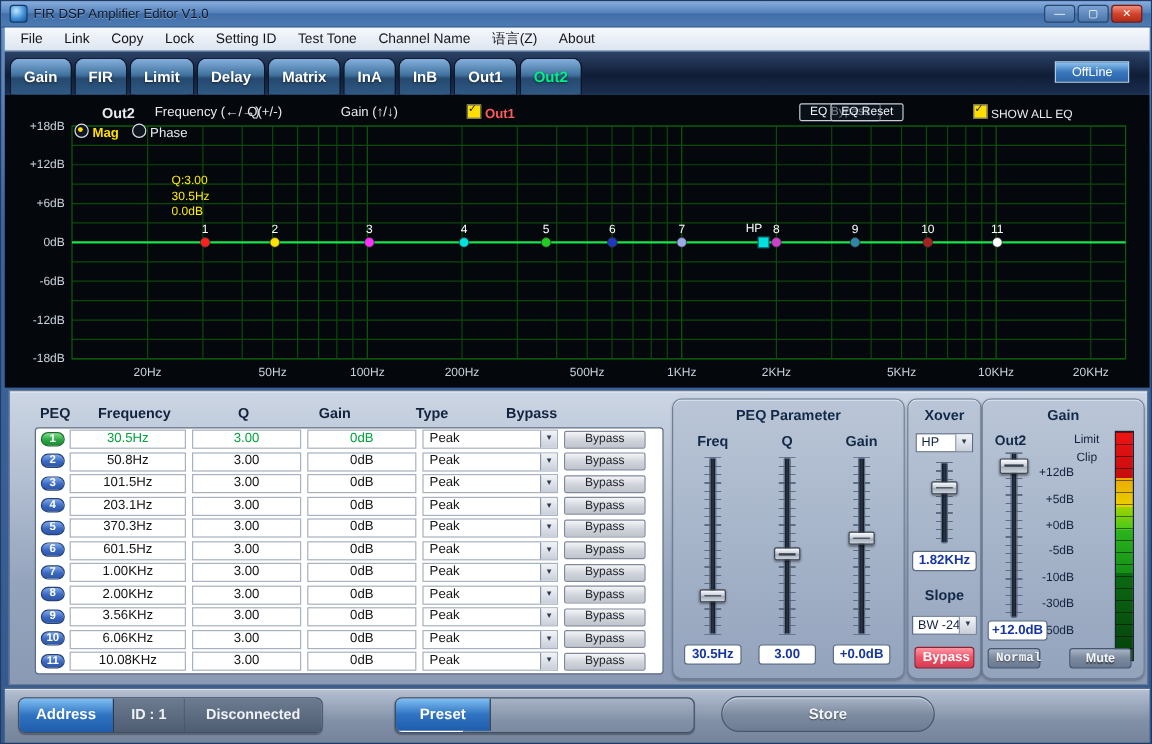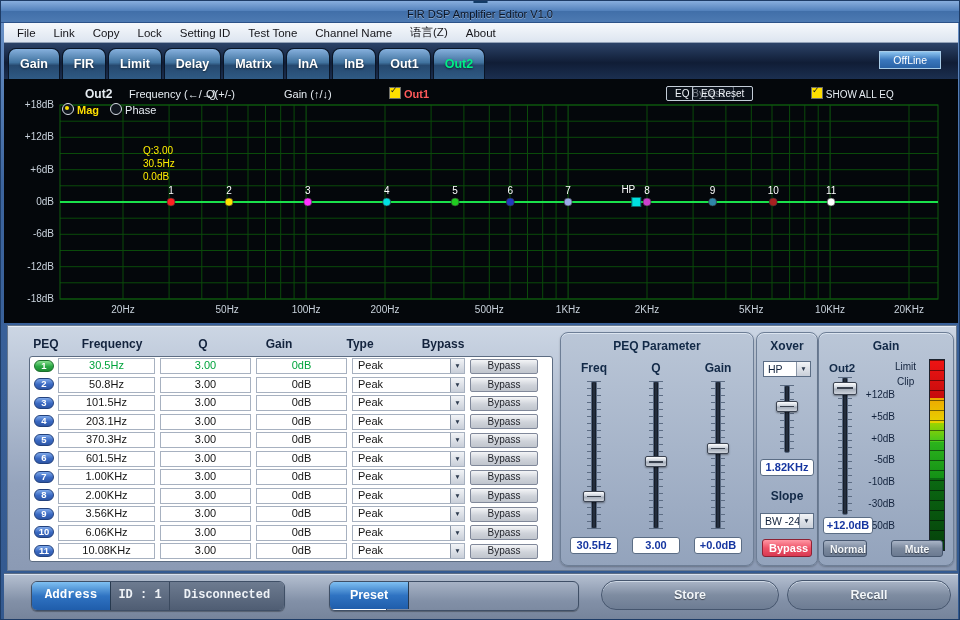--- a/index.html
+++ b/index.html
@@ -4,21 +4,21 @@
 <style>
   html,body{margin:0;padding:0;}
   body{font-family:"Liberation Sans",sans-serif;background:#5d6e88;}
   .window{position:relative;width:960px;height:620px;overflow:hidden;
     background:linear-gradient(#6f97cc,#3c649e 30%,#33598f);
     border:1px solid #1e3c66;box-sizing:border-box;font-family:"Liberation Sans",sans-serif;}
 
   
   .titlebar{position:absolute;left:0;top:0;width:100%;height:22px;display:flex;align-items:center;gap:5px;
     padding:0 7px;box-sizing:border-box;border-bottom:1px solid #2c5288;
-    background:linear-gradient(#88aede,#5583bd 45%,#416fa9 50%,#4d7ab2);flex-direction:column;}
+    background:linear-gradient(#88aede,#5583bd 45%,#416fa9 50%,#4d7ab2);}
   .app-icon{width:13px;height:13px;border-radius:3px;border:1px solid #123a66;
     background:radial-gradient(circle at 35% 30%,#bfe6ff,#3f8fd6 55%,#15508f);}
   .title-text{font-size:11px;color:#0b1526;text-shadow:0 1px 0 rgba(255,255,255,.35);}
   .win-btns{margin-left:auto;display:flex;gap:2px;}
   .win-btn{width:26px;height:15px;border-radius:3px;font-size:9px;line-height:13px;text-align:center;color:#fff;
     border:1px solid #29466e;background:linear-gradient(#7ba1d2,#4a76ac);box-sizing:border-box;}
   .win-btn.close{background:linear-gradient(#ef9180,#d4442c 50%,#b22a14);border-color:#7c1608;}
 
   
   .menubar{position:absolute;left:3px;top:22px;width:954px;height:20px;display:flex;align-items:center;
@@ -436,32 +436,31 @@
           <div>-10dB</div>
           <div>-30dB</div>
           <div>-50dB</div>
         </div>
       <div class="vslider" style="left:17px;top:44px;height:138px;">
         <div class="ticks"></div>
         <div class="groove"></div>
         <div class="handle big" style="top: calc(4% - 0.5px);"></div>
       </div>
       <div class="value-box" style="left:4px;top:184px;width:50px;">+12.0dB</div>
-      <button class="gray-btn" style="left:4px;top:207px;width:44px;height:17px;font-family:Liberation Sans, sans-serif;">Normal</button>
+      <button class="gray-btn" style="left:4px;top:207px;width:44px;height:17px;font-family:Liberation Mono, monospace;">Normal</button>
       <button class="gray-btn" style="left:72px;top:207px;width:52px;height:17px;font-family:inherit;">Mute</button>
     </div>
   </div>
 
   <div class="statusbar">
-    <div class="sgroup" style="left:27px;width:252px;font-family:Liberation Mono, monospace;">
+    <div class="sgroup" style="left:11px;width:252px;">
       <div class="sblue">Address</div>
       <div class="sseg" style="width:58px;">ID : 1</div>
       <div class="sseg last">Disconnected</div>
     </div>
     <div class="sgroup" style="left:325px;width:248px;flex-direction:column;">
       <div class="sblue">Preset</div>
       <div class="sseg white" style="width:56px;">U01</div>
       <div class="sseg last">LIVE</div>
     </div>
     <button class="big-btn" style="left:597px;width:178px;">Store</button>
-    <button class="big-btn" style="left:783px;width:164px;">Recall</button>
   </div>
 </div>
 
 </body></html>

